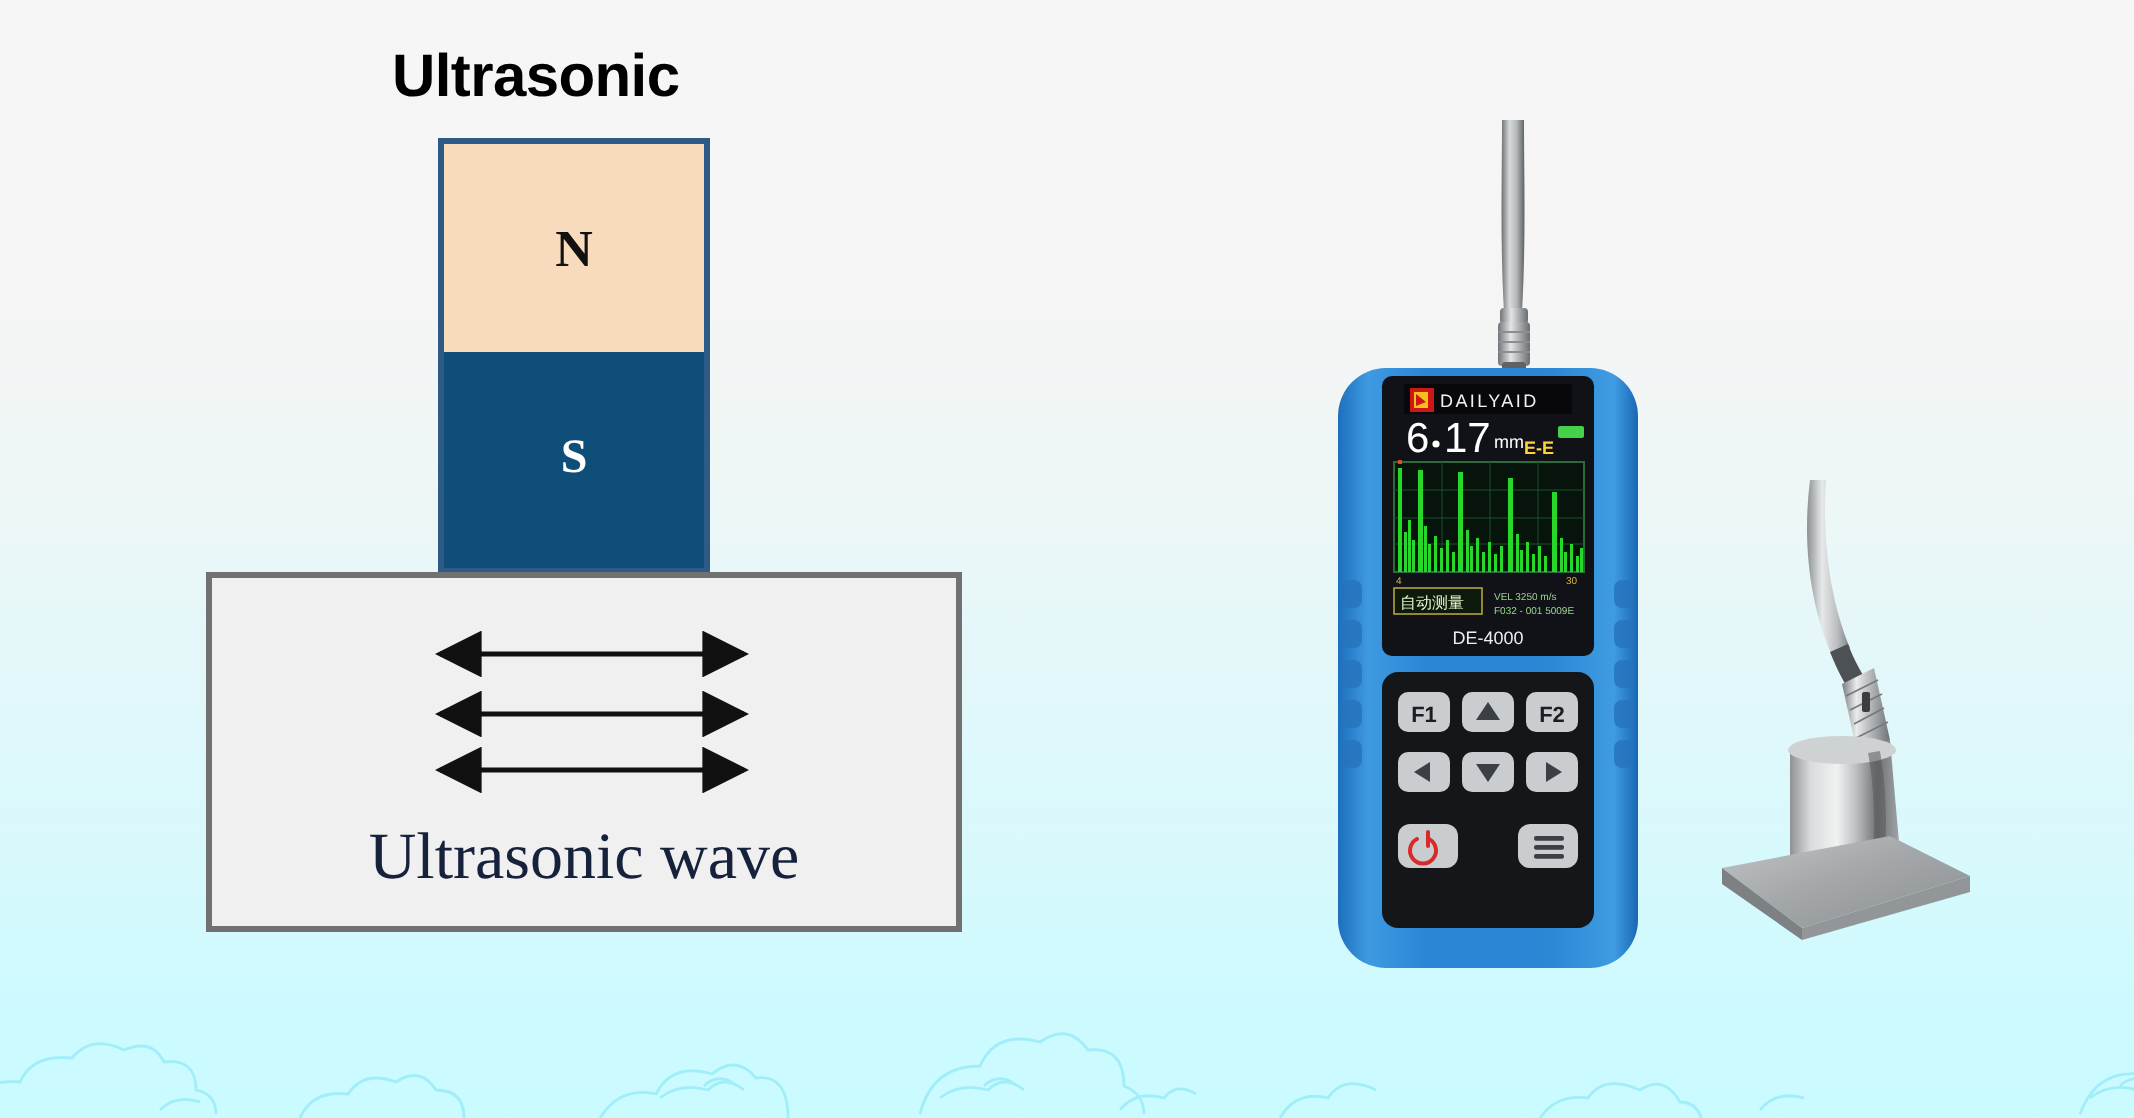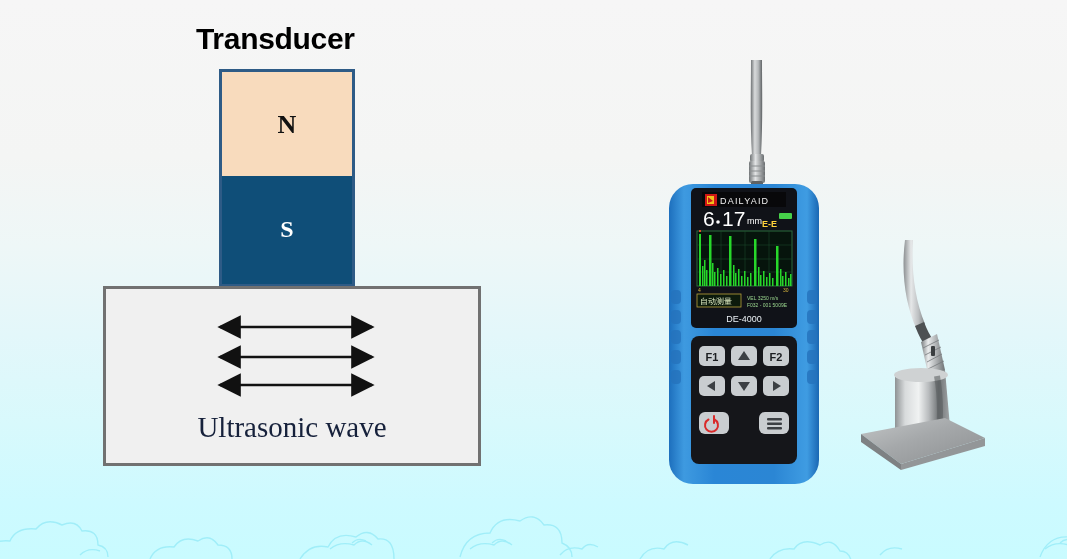--- a/index.html
+++ b/index.html
@@ -39,21 +39,21 @@
   #mag-n .mag-label{top:38px;font-size:26px;color:#111;}
   #mag-s .mag-label{top:40px;font-size:24px;color:#ffffff;}
   #wavebox{
     position:absolute;left:103px;top:286px;width:378px;height:180px;
     box-sizing:border-box;
     background:#f0f0f0;border:3px solid #717171;
   }
   #arrows{position:absolute;left:0;top:0;width:378px;height:180px;}
   #wave-label{
     position:absolute;left:0;right:0;top:122px;text-align:center;
-    font-family:"Liberation Serif", serif;font-size:29px;color:#16213b;
+    font-family:"Liberation Serif", serif;font-size:33px;color:#16213b;
   }
   
   #device{position:absolute;left:655px;top:60px;width:200px;height:440px;}
   
   #probe{position:absolute;left:845px;top:238px;width:145px;height:235px;}
 </style>
 </head>
 <body>
 
 <div id="stage">
@@ -72,21 +72,21 @@
       <path d="M1040 88 q8-22 30-20 q8-16 28-10"></path>
       <path d="M1045 80 q10-8 24-4"></path>
       <path d="M1060 74 q6-6 14-2"></path>
       <path d="M80 86 q8-8 20-4"></path>
       <path d="M330 80 q10-8 24-4 q8-8 18 0"></path>
       <path d="M352 74 q6-6 14-2"></path>
       <path d="M880 86 q8-10 22-6"></path>
     </g>
   </svg>
 
-  <div id="title">Transducer</div>
+  <div id="title">Ultrasonic</div>
 
   <div id="mag-n" class="magnet">
     <div class="mag-label">N</div>
   </div>
 
   <div id="mag-s" class="magnet">
     <div class="mag-label">S</div>
   </div>
 
   <div id="wavebox">

